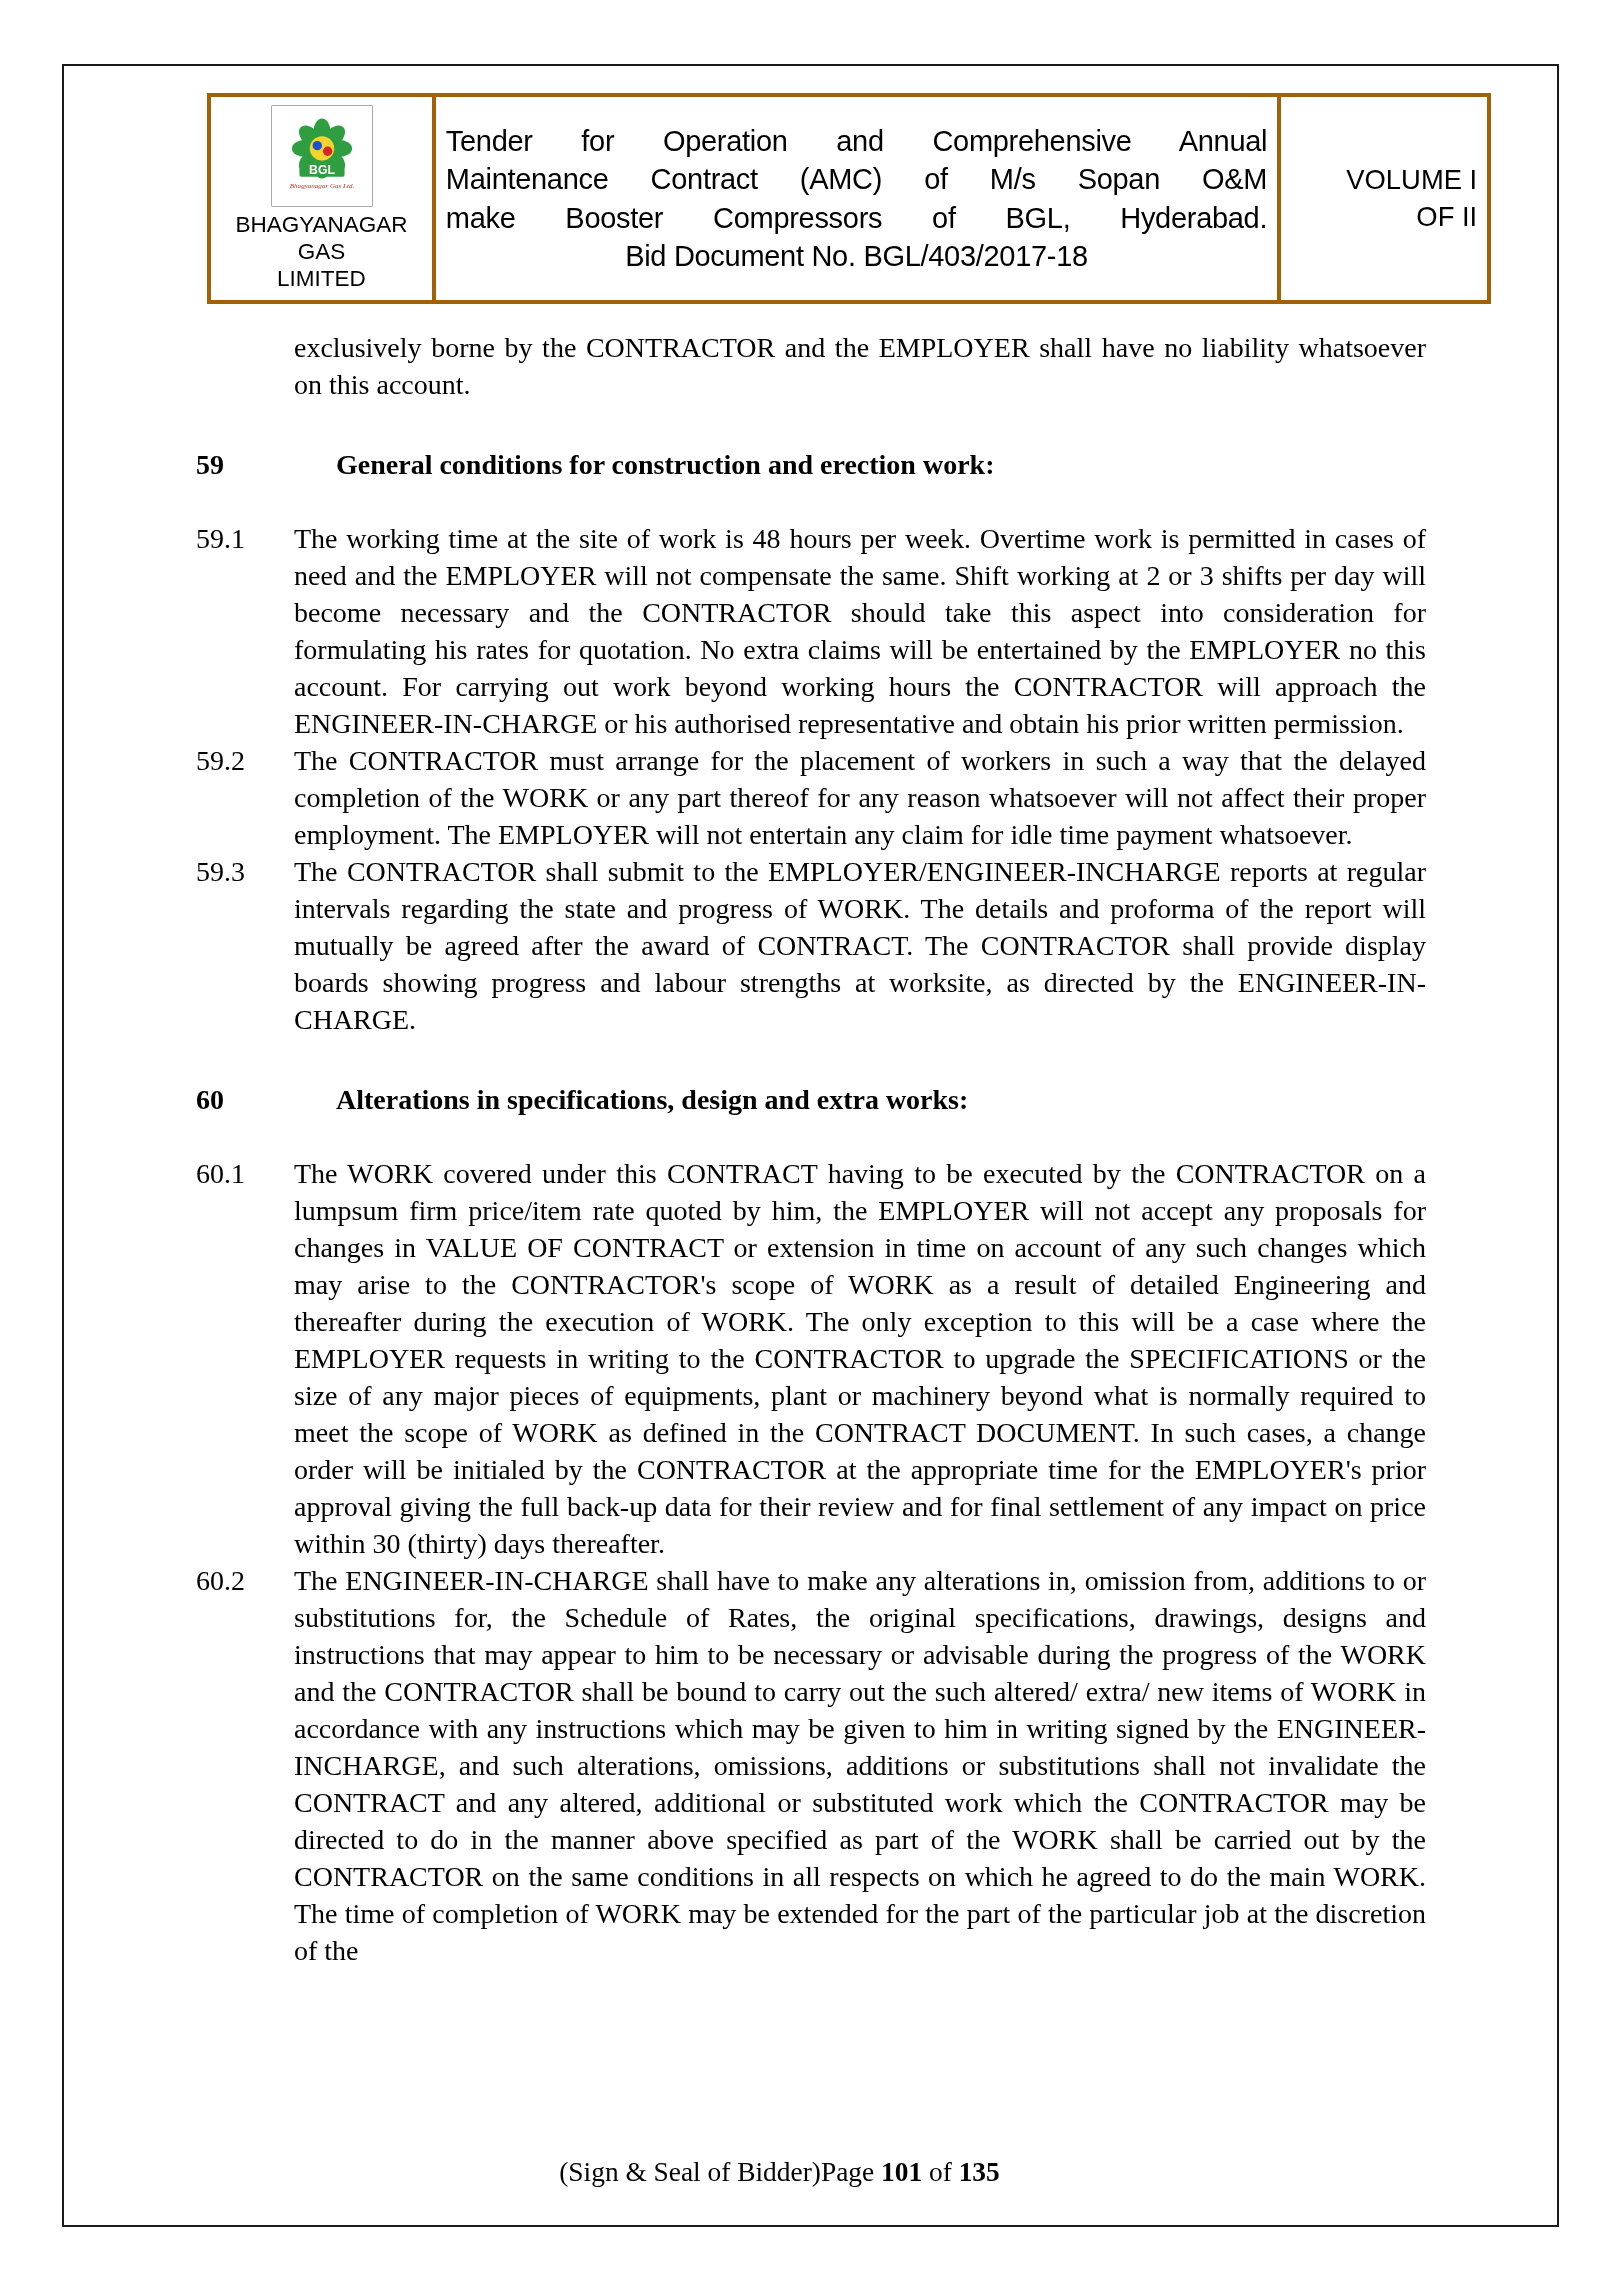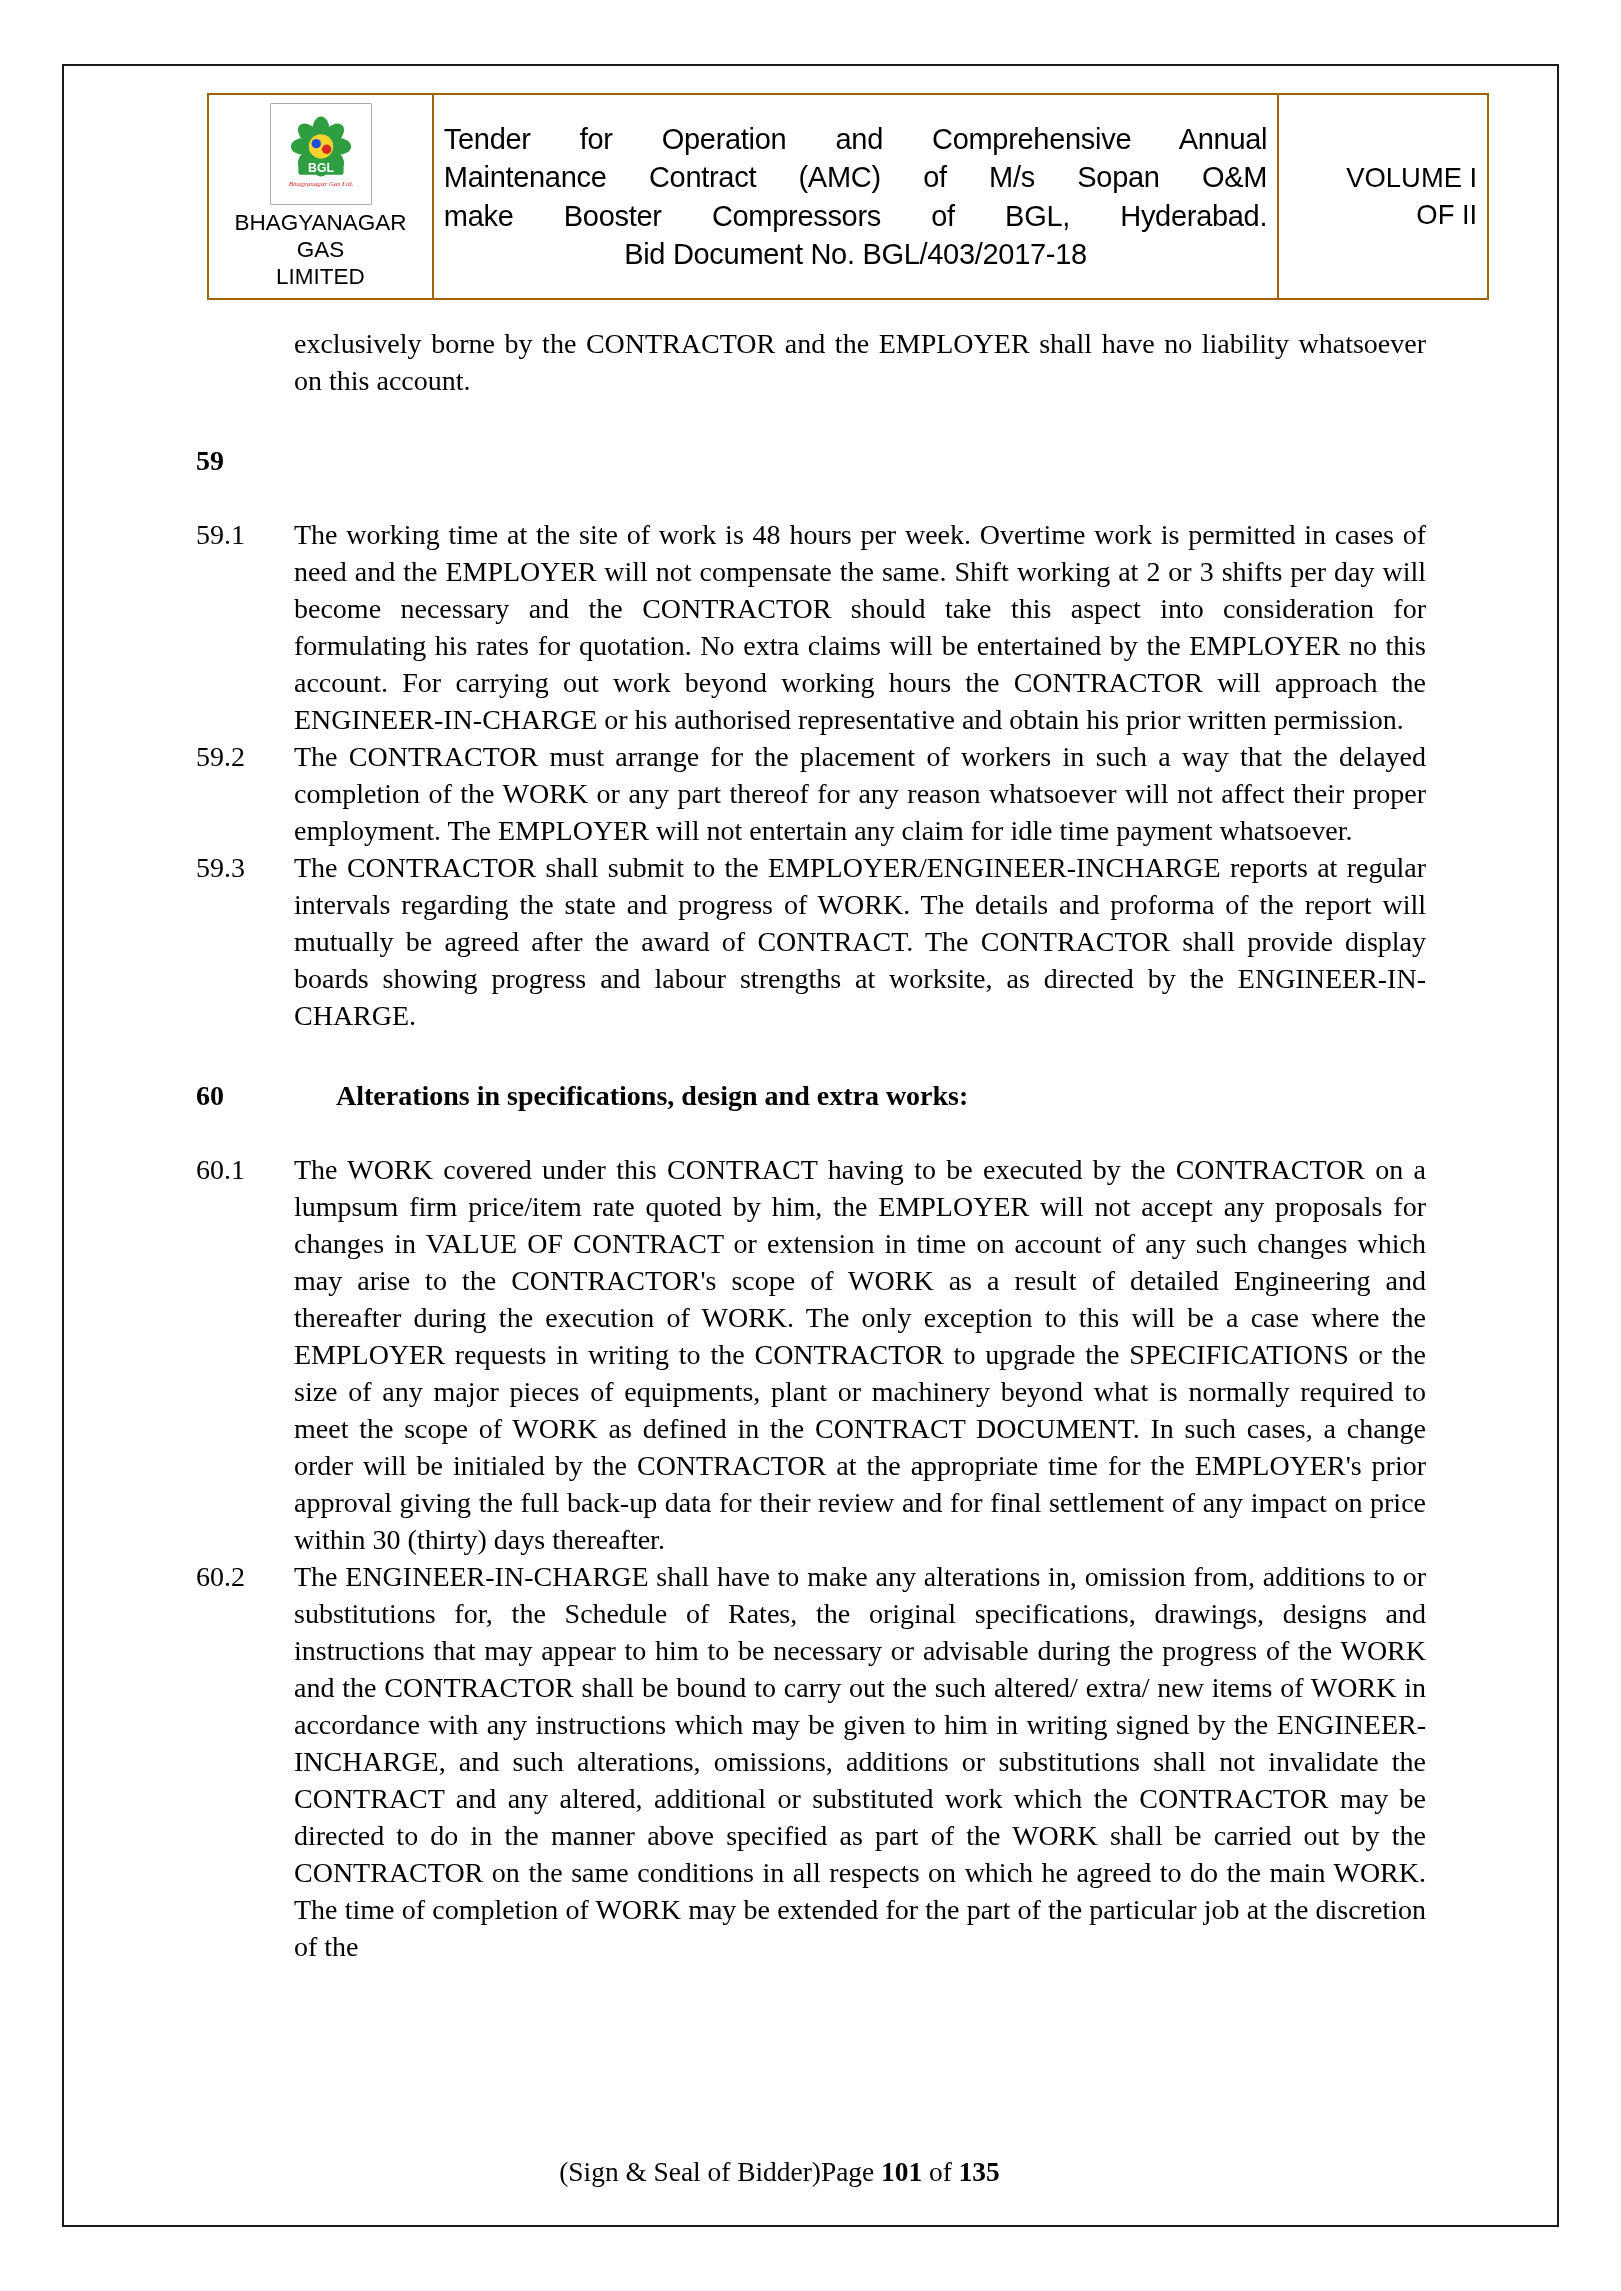--- a/index.html
+++ b/index.html
@@ -18,21 +18,21 @@
     left: 62px; top: 64px; right: 62px; bottom: 65px;
     border: 2px solid #1a1a1a;
   }
   
   .header-table {
     border-collapse: collapse;
     margin: 27.4px 0 0 143px;
     table-layout: fixed;
   }
   .header-table td {
-    border: 2px solid #a16207;
+    border: 4px solid #a16207;
     vertical-align: middle;
     padding: 7.8px 9.8px;
   }
   .cell-logo  { width: 225px; text-align: center; padding: 5.9px 3.9px; }
   .cell-title { width: 845px; padding: 9.8px 17.6px; }
   .cell-volume{ width: 210px; text-align: right; }
 
   .logo-box {
     width: 102px; height: 102px;
     margin: 0 auto 3.9px auto;
@@ -147,20 +147,21 @@
       </tr>
     </tbody>
       </table>
 
     <div class="content">
 
       <p class="intro">exclusively borne by the CONTRACTOR and the EMPLOYER shall have no liability whatsoever on this account.</p>
 
       <div class="section-heading">
         <span class="num">59</span>
+        <span class="htext">General conditions for construction and erection work:</span>
       </div>
 
       <div class="clause gap-above">
         <span class="num">59.1</span>
         <div class="ctext">The working time at the site of work is 48 hours per week. Overtime work is permitted in cases of need and the EMPLOYER will not compensate the same. Shift working at 2 or 3 shifts per day will become necessary and the CONTRACTOR should take this aspect into consideration for formulating his rates for quotation. No extra claims will be entertained by the EMPLOYER no this account. For carrying out work beyond working hours the CONTRACTOR will approach the ENGINEER-IN-CHARGE or his authorised representative and obtain his prior written permission.</div>
       </div>
 
       <div class="clause">
         <span class="num">59.2</span>
         <div class="ctext">The CONTRACTOR must arrange for the placement of workers in such a way that the delayed completion of the WORK or any part thereof for any reason whatsoever will not affect their proper employment. The EMPLOYER will not entertain any claim for idle time payment whatsoever.</div>

